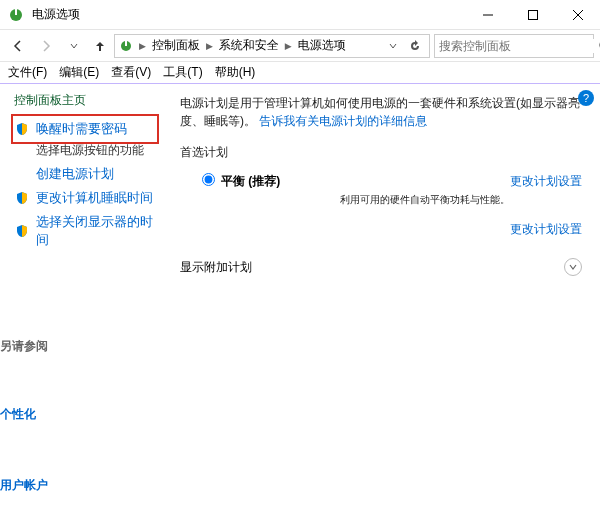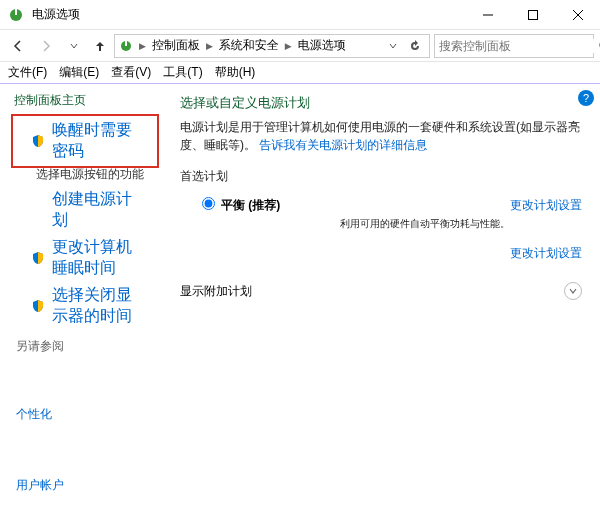--- a/index.html
+++ b/index.html
@@ -22,25 +22,25 @@
 .addr-btn { width: 20px; display: flex; align-items: center; justify-content: center; cursor: pointer; color: #444; }
 .searchbox { width: 160px; height: 24px; border: 1px solid #ccc; display: flex; align-items: center; padding: 0 4px; color: #888; gap: 4px; }
 .searchbox input { border: none; outline: none; flex: 1; font-size: 12px; color: #888; }
 
 .menubar { height: 22px; display: flex; align-items: center; padding: 0 2px; border-bottom: 1px solid #c4b5fd; }
 .menuitem { padding: 2px 6px; cursor: pointer; font-size: 12px; }
 
 .body { display: flex; height: calc(100% - 84px); }
 .sidebar { width: 170px; padding: 8px 14px; position: relative; }
 .sidebar-title { color: #0a5a2a; font-size: 12px; margin-bottom: 8px; }
-.side-link { display: flex; align-items: center; gap: 6px; padding: 3px 16px; cursor: pointer; color: #0066cc; font-size: 16px; }
+.side-link { display: flex; align-items: center; gap: 6px; padding: 3px 0; cursor: pointer; color: #0066cc; font-size: 13px; }
 .side-link .sicon { width: 16px; height: 16px; flex-shrink: 0; display: flex; align-items: center; justify-content: center; }
 .side-link.highlighted { outline: 2px solid #d93025; outline-offset: 1px; }
 .side-sub { padding-left: 22px; color: #333; font-size: 12px; padding-top: 1px; padding-bottom: 3px; }
-.side-bottom { position: absolute; bottom: 14px; left: 16px; }
+.side-bottom { position: absolute; bottom: 14px; left: 0; font-weight: bold; }
 .side-bottom .lbl { color: #666; font-size: 12px; margin-bottom: 6px; }
 .side-bottom .blink { color: #0066cc; font-size: 12px; padding: 3px 0; cursor: pointer; margin-top: 48px; }
 
 .main { flex: 1; padding: 10px 18px 10px 10px; position: relative; }
 .help-icon { position: absolute; top: 6px; right: 6px; width: 16px; height: 16px; background: #0078d7; border-radius: 50%; color: #fff; display: flex; align-items: center; justify-content: center; font-size: 11px; cursor: pointer; }
 .main h1 { color: #0a5a2a; font-size: 13px; font-weight: normal; margin-bottom: 6px; }
 .desc { font-size: 12px; color: #222; line-height: 1.5; margin-bottom: 14px; }
 .desc a { color: #0066cc; text-decoration: none; cursor: pointer; }
 .section-label { font-size: 12px; color: #222; margin-bottom: 8px; }
 .plan { display: flex; align-items: flex-start; padding: 4px 0 2px 22px; }
@@ -195,21 +195,20 @@
 
     <div class="side-bottom">
       <div class="lbl">另请参阅</div>
       <div class="blink">个性化</div>
       <div class="blink">用户帐户</div>
     </div>
   </div>
 
   <div class="main">
     <div class="help-icon">?</div>
-    <h1>选择或自定义电源计划</h1>
     <div class="desc">
       <span>电源计划是用于管理计算机如何使用电源的一套硬件和系统设置(如显示器亮度、睡眠等)。</span>
       <a>告诉我有关电源计划的详细信息</a>
     </div>
 
     <div class="section-label">首选计划</div>
 
     <div class="plan">
       <div class="plan-main">
         <label class="plan-title">

